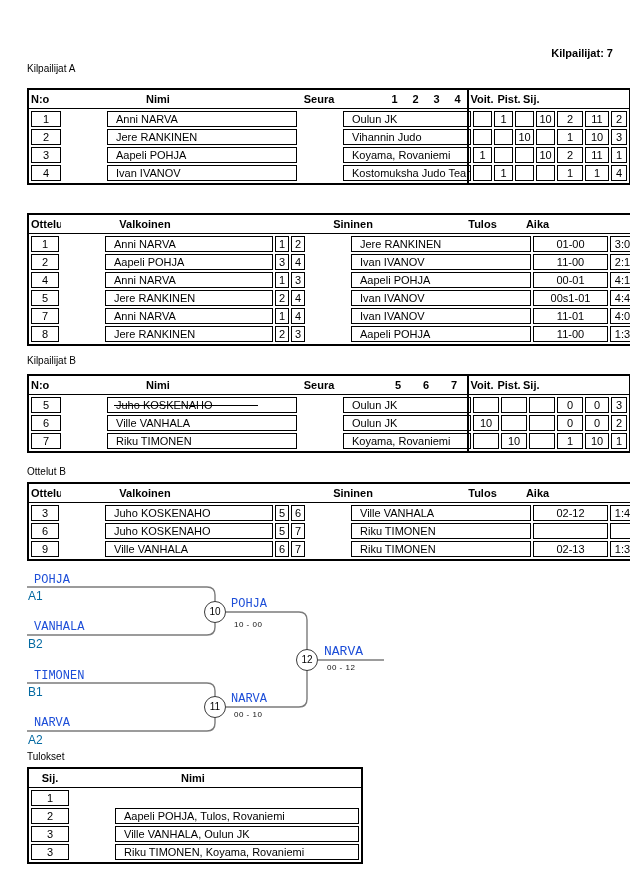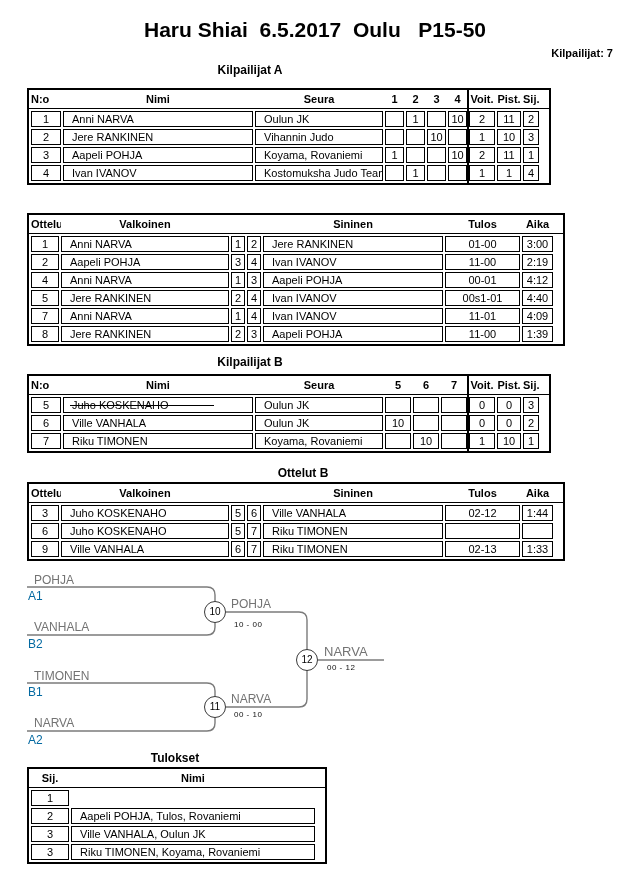--- a/index.html
+++ b/index.html
@@ -1,55 +1,54 @@
 <!DOCTYPE html>
 <html><head>
 <meta charset="utf-8">
 <style>
   html,body{margin:0;padding:0;background:#fff;}
   .page{position:relative;width:630px;height:891px;background:#fff;color:#000;
         font-family:"Liberation Sans","DejaVu Sans",sans-serif;overflow:hidden;}
   .title{position:absolute;top:18px;left:0;right:0;text-align:center;
          font-size:21px;font-weight:bold;white-space:pre;}
   .count{position:absolute;top:47px;right:17px;font-size:11px;font-weight:bold;margin-left:36px;}
-  .shead{position:absolute;text-align:center;font-size:12px;font-weight:bold;}
+  .shead{position:absolute;text-align:left;font-size:10px;font-weight:normal;}
   .tbl{position:absolute;border:2px solid #000;background:#fff;padding:2px;
        display:flex;flex-direction:column;gap:2px;box-sizing:content-box;}
   .row{display:flex;gap:2px;position:relative;}
-  .hrow{border-bottom:1px solid #000;margin:0 -2px;padding:0 10px 1px 2px;}
+  .hrow{border-bottom:1px solid #000;margin:0 -2px;padding:0 16px 1px 2px;}
   .cell{border:1px solid #000;height:16px;line-height:14px;font-size:11px;
         box-sizing:border-box;text-align:center;white-space:nowrap;overflow:hidden;background:#fff;}
   .hrow .cell{border:none;font-weight:bold;height:15px;line-height:15px;overflow:visible;}
-  .cell.left{text-align:left;padding-left:8px;}
+  .cell.left{text-align:left;padding-left:8px;margin-left:44px;}
   .hrow .cell.hleft{text-align:left;padding-left:0;}
   .vdiv{position:absolute;top:0;bottom:0;width:2px;background:#000;z-index:2;}
   
   .kno{width:30px}.knm{width:190px}.ksr{width:128px}.kc{width:19px}.kcb{width:26px}
   .kv{width:26px}.kp{width:24px}.ks{width:16px}
   
   .ono{width:28px}.owh{width:168px}.on{width:14px}.obl{width:180px}.otl{width:75px}.oak{width:31px}
   
   .tsj{width:38px}.tnm{width:244px}
   .strike{position:relative;display:inline-block;}
   .strike::after{content:"";position:absolute;left:-2px;right:-45px;top:7px;border-top:1px solid #000;}
   
   .bracket-svg{position:absolute;left:0;top:0;width:630px;height:891px;pointer-events:none;}
-  .bname{position:absolute;font-size:12px;color:#737373;white-space:nowrap;}
+  .bname{position:absolute;font-size:12px;color:#1d4ed8;white-space:nowrap;font-family:Liberation Mono, monospace;}
   .bseed{position:absolute;font-size:12px;color:#0369a1;white-space:nowrap;}
   .bscore{position:absolute;font-size:8px;color:#111;letter-spacing:.5px;white-space:nowrap;}
   .bfinal{font-size:13px;}
   .mcirc{position:absolute;width:22px;height:22px;border:1px solid #3a3a3a;border-radius:50%;
          background:#fff;box-sizing:border-box;text-align:center;font-size:10px;line-height:19px;z-index:3;}
 </style>
 </head>
 <body>
 
 <div class="page">
 
-  <div class="title">Haru Shiai  6.5.2017  Oulu   P15-50</div>
   <div class="count">Kilpailijat: 7</div>
 
   <div class="shead" style="left:27px;top:63px;width:446px">Kilpailijat A</div>
   <div class="tbl" style="left:27px;top:88px">
     <div class="vdiv" style="left:438px"></div>
     <div class="row hrow">
       <div class="cell kno hleft">N:o</div>
       <div class="cell knm">Nimi</div>
       <div class="cell ksr">Seura</div>
       <div class="cell kc">1</div>

